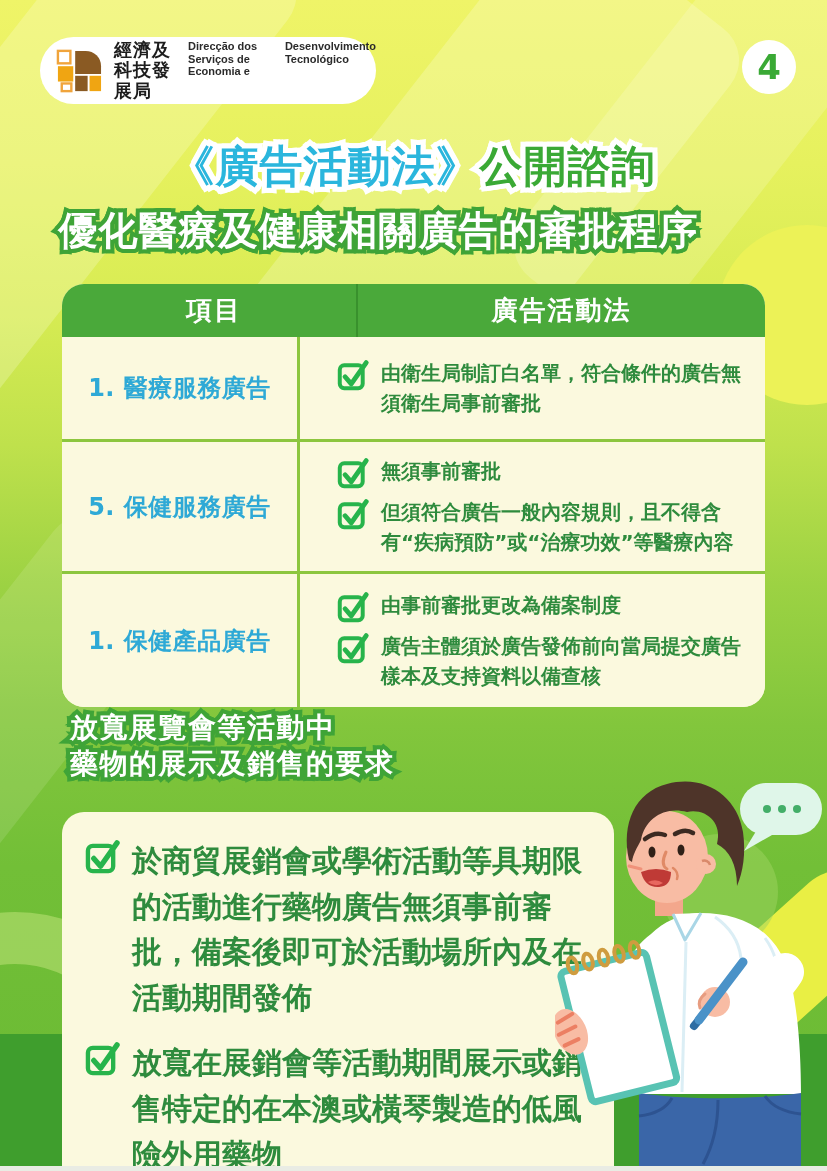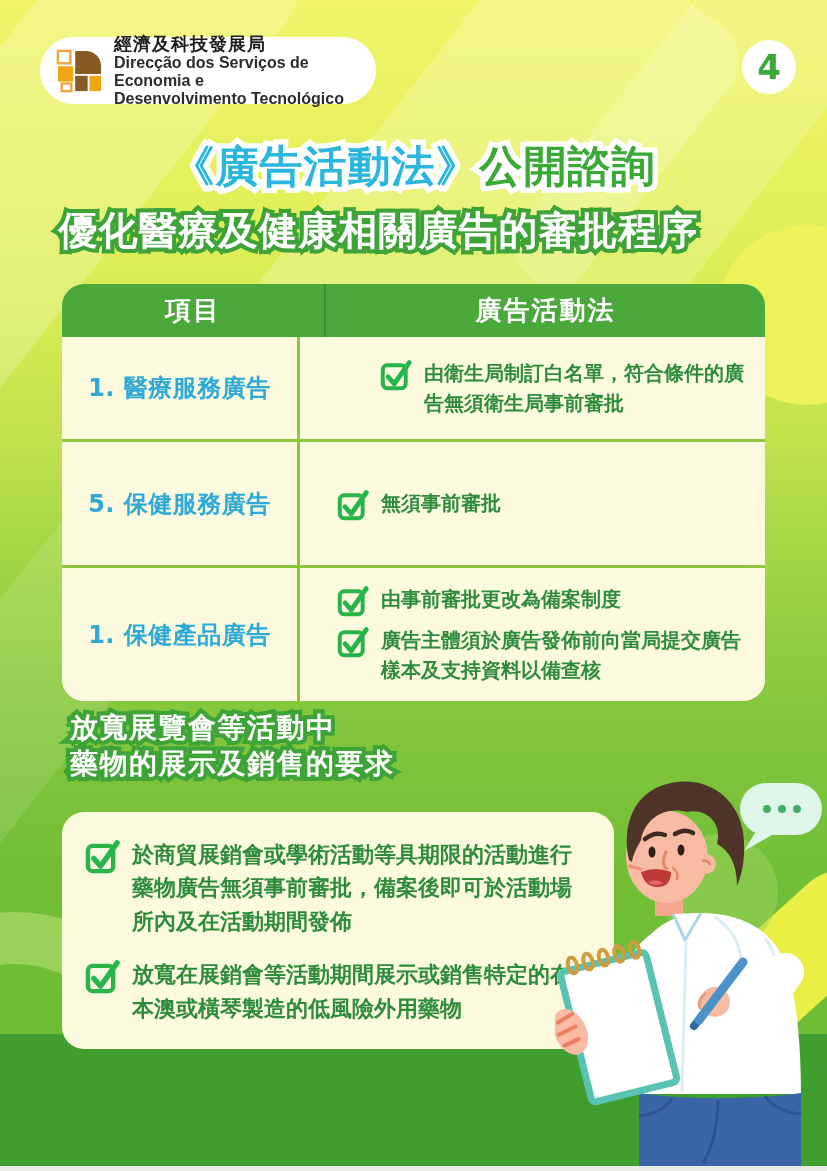--- a/index.html
+++ b/index.html
@@ -17,23 +17,23 @@
   .s4{left:-70px;top:500px;width:150px;height:430px;background:rgba(255,255,235,.12);}
   .circ-yellow{position:absolute;right:-70px;top:225px;width:180px;height:180px;border-radius:50%;background:#ecf257;z-index:1;}
   .ring{position:absolute;left:-150px;top:912px;width:330px;height:330px;border-radius:50%;border:52px solid rgba(190,225,120,.55);z-index:1;}
   .band{position:absolute;left:0;top:1034px;width:827px;height:137px;background:#3f9e2d;z-index:2;}
   .bottom-strip{position:absolute;left:0;bottom:0;width:827px;height:5px;background:#e9ece4;z-index:6;}
 
   
   .badge{position:absolute;left:40px;top:37px;width:336px;height:67px;background:#ffffff;border-radius:34px;
     display:flex;align-items:center;padding-left:16px;gap:12px;z-index:3;}
   .logo-mark{width:46px;height:48px;flex:0 0 auto;}
-  .badge-text{display:flex;flex-direction:column;line-height:1.12;}
+  .badge-text{display:flex;flex-direction:row;line-height:1.12;}
   .badge-zh{font-size:18px;font-weight:700;color:#1d1d1d;letter-spacing:1px;}
-  .badge-pt{font-size:16px;font-weight:700;color:#2b2b2b;font-family:"Liberation Sans","DejaVu Sans",sans-serif;}
+  .badge-pt{font-size:11px;font-weight:700;color:#2b2b2b;font-family:"Liberation Sans","DejaVu Sans",sans-serif;}
   .page-num{position:absolute;right:31px;top:40px;width:54px;height:54px;border-radius:50%;background:#ffffff;
     display:flex;align-items:center;justify-content:center;font-size:34px;font-weight:800;color:#3aa935;z-index:3;}
 
   
   .outlined{position:absolute;z-index:3;font-weight:800;}
   .outlined .lay-stroke{position:absolute;left:0;top:0;width:100%;}
   .outlined .lay-fill{position:relative;}
   .stk-white{-webkit-text-stroke:10px #ffffff;color:#ffffff;
     text-shadow:5px 0 0 #fff,-5px 0 0 #fff,0 5px 0 #fff,0 -5px 0 #fff,4px 4px 0 #fff,-4px 4px 0 #fff,4px -4px 0 #fff,-4px -4px 0 #fff;}
   .stk-green{-webkit-text-stroke:8px #3fa437;color:#3fa437;
@@ -41,36 +41,36 @@
   .title-wrap{left:0;top:138px;width:827px;text-align:center;font-size:43px;letter-spacing:1px;}
   .title-wrap .part-blue{color:#2ab6dd;}
   .title-wrap .part-green{color:#3aa935;}
   .subtitle-wrap{left:0;top:204px;width:757px;text-align:center;font-size:39px;letter-spacing:1px;color:#ffffff;}
   .section-title{left:70px;top:710px;font-size:28px;line-height:1.28;letter-spacing:1.5px;color:#ffffff;text-align:left;}
   .section-title span{display:block;}
 
   
   .table{position:absolute;left:62px;top:284px;width:703px;border-radius:22px;overflow:hidden;z-index:3;background:#fbf9de;}
   .thead{display:flex;background:#4aa93a;color:#ffffff;font-weight:800;font-size:26px;height:53px;letter-spacing:2px;}
-  .th-item{width:264px;display:flex;align-items:center;justify-content:center;border-right:2px solid rgba(0,60,0,.22);}
+  .th-item{width:286px;display:flex;align-items:center;justify-content:center;border-right:2px solid rgba(0,60,0,.22);margin-left:10px;}
   .th-content{flex:1;display:flex;align-items:center;justify-content:center;}
   .trow{display:flex;background:#fbf9de;}
   .trow + .trow{border-top:3px solid #8cc63e;}
   .td-item{width:238px;border-right:3px solid #8cc63e;display:flex;align-items:center;justify-content:center;
     color:#2ea9d6;font-weight:800;font-size:24px;letter-spacing:.5px;padding:6px 4px;}
   .td-content{flex:1;display:flex;flex-direction:column;justify-content:center;gap:9px;padding:14px 20px 14px 22px;margin-left:16px;}
-  .r1{min-height:102px;gap:43px;} .r2{min-height:126px;} .r3{min-height:136px;}
+  .r1{min-height:102px;} .r2{min-height:126px;} .r3{min-height:136px;}
   .point{display:flex;align-items:flex-start;gap:13px;color:#2e8b3d;font-weight:800;font-size:20px;line-height:1.5;}
   .chk{flex:0 0 auto;width:30px;height:30px;margin-top:2px;color:#27b44b;}
   .chk svg{display:block;width:100%;height:100%;overflow:visible;}
 
   
   .relax-box{position:absolute;left:62px;top:812px;width:552px;min-height:204px;background:#fbf9de;border-radius:22px;
     padding:26px 22px 24px 24px;display:flex;flex-direction:column;gap:20px;z-index:3;}
-  .relax-box .point{font-size:22px;line-height:1.52;}
+  .relax-box .point{font-size:30px;line-height:1.52;}
   .relax-box .chk{width:33px;height:33px;}
 
   .man{position:absolute;left:555px;top:762px;width:272px;height:409px;z-index:4;}
 </style>
 </head>
 <body>
 
 <div class="poster">
 
   <div class="stripe s1"></div>
@@ -144,20 +144,29 @@
       <div class="td-content">
         <div class="point">
           <span class="chk">
               <svg viewBox="0 0 34 34" aria-hidden="true">
                 <rect x="2" y="6" width="26" height="26" rx="5" fill="none" stroke="currentColor" stroke-width="4.5"></rect>
                 <path d="M8 19 l7 8 L32 3" fill="none" stroke="currentColor" stroke-width="5.5" stroke-linecap="round" stroke-linejoin="round"></path>
               </svg>
             </span>
           <span class="ptxt">無須事前審批</span>
         </div>
+        <div class="point">
+          <span class="chk">
+              <svg viewBox="0 0 34 34" aria-hidden="true">
+                <rect x="2" y="6" width="26" height="26" rx="5" fill="none" stroke="currentColor" stroke-width="4.5"></rect>
+                <path d="M8 19 l7 8 L32 3" fill="none" stroke="currentColor" stroke-width="5.5" stroke-linecap="round" stroke-linejoin="round"></path>
+              </svg>
+            </span>
+          <span class="ptxt">但須符合廣告一般內容規則，且不得含有“疾病預防”或“治療功效”等醫療內容</span>
+        </div>
       </div>
     </div>
 
     <div class="trow r3">
       <div class="td-item">1. 保健產品廣告</div>
       <div class="td-content">
         <div class="point">
           <span class="chk">
               <svg viewBox="0 0 34 34" aria-hidden="true">
                 <rect x="2" y="6" width="26" height="26" rx="5" fill="none" stroke="currentColor" stroke-width="4.5"></rect>

